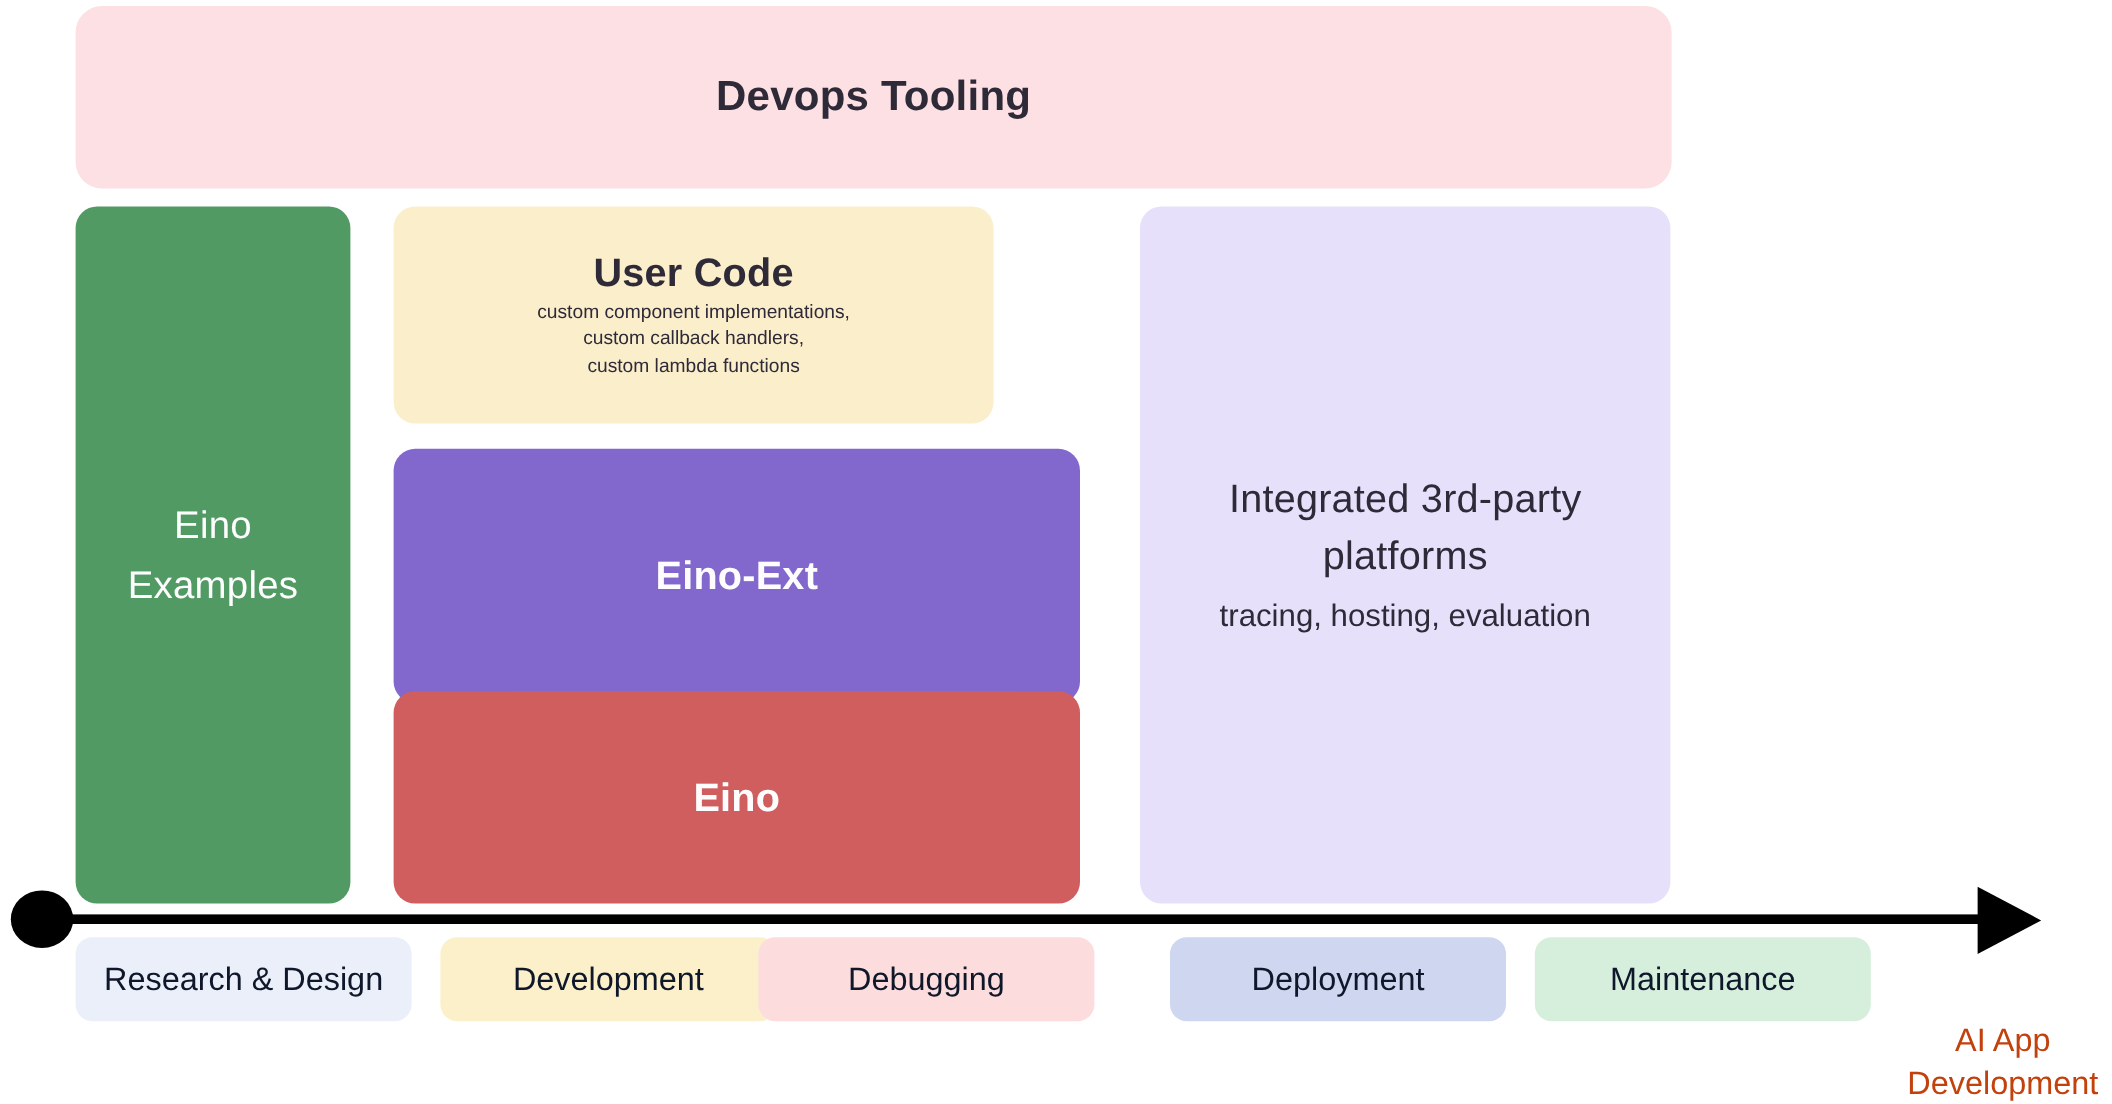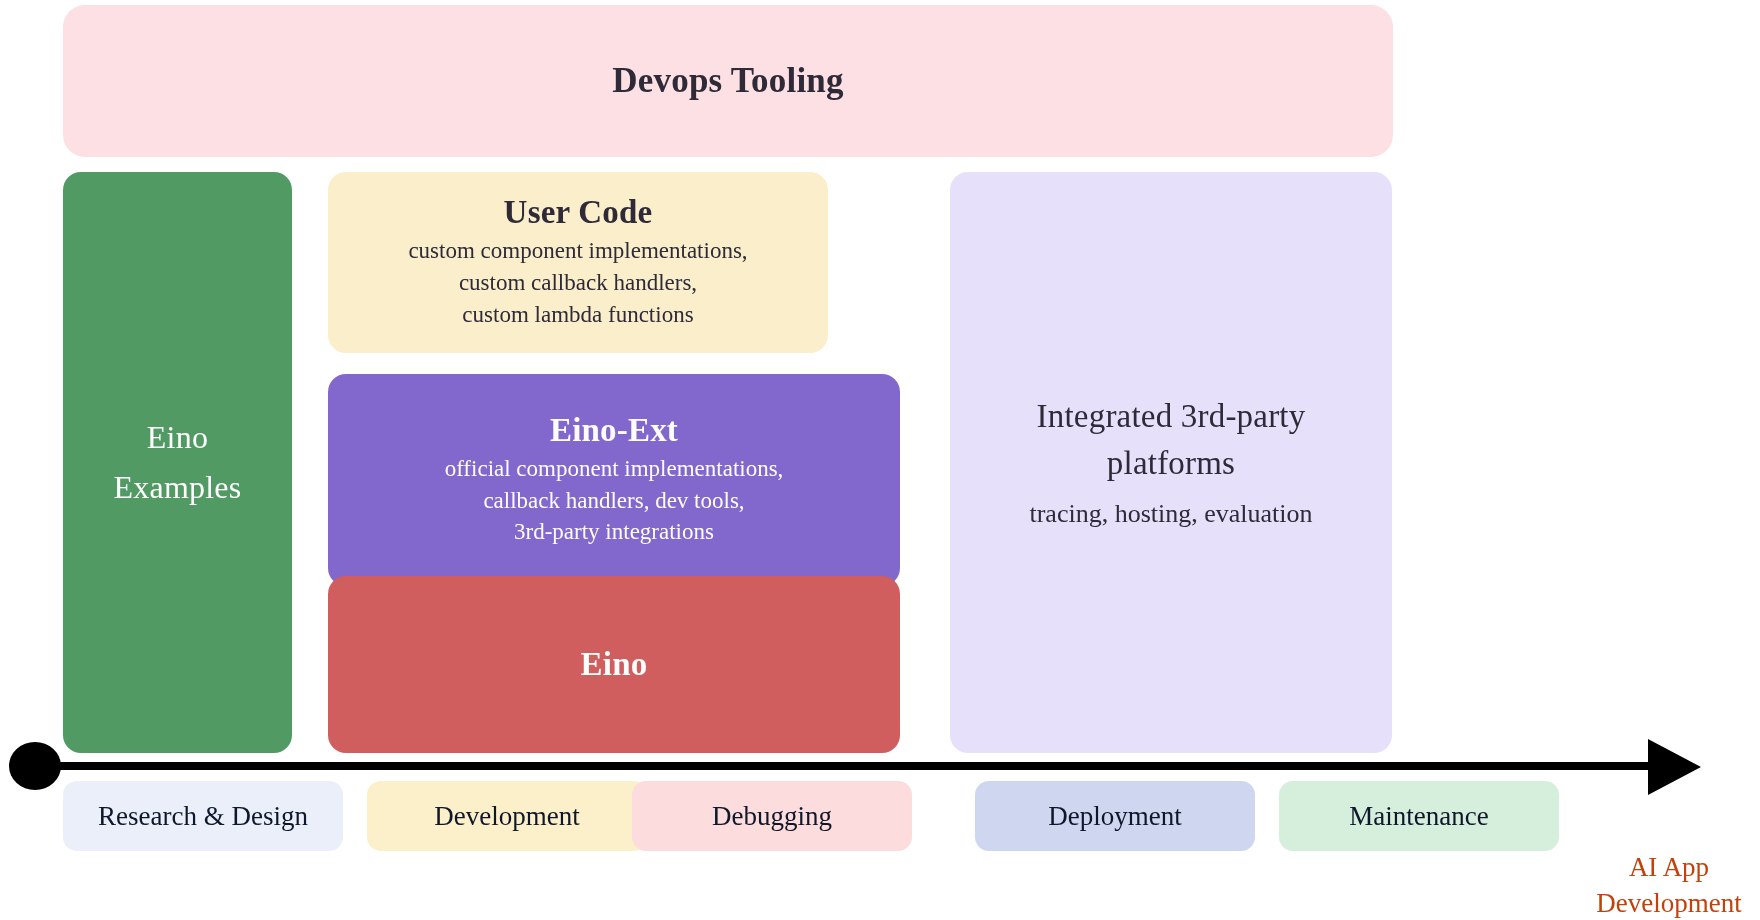--- a/index.html
+++ b/index.html
@@ -3,40 +3,39 @@
 <meta charset="utf-8">
 <style>
   html, body { margin: 0; padding: 0; background: #ffffff; }
   body { font-family: "Liberation Sans", "DejaVu Sans", sans-serif; }
   .canvas {
     position: relative;
     width: 1760px;
     height: 920px;
     background: #ffffff;
     overflow: hidden;
-    font-family: Liberation Serif, serif;
   }
   .box {
     position: absolute;
     box-sizing: border-box;
     border-radius: 18px;
     display: flex;
     flex-direction: column;
     align-items: center;
     justify-content: center;
     text-align: center;
   }
   .box-title {
     font-size: 33px;
     font-weight: 600;
     letter-spacing: 0.2px;
     white-space: pre-line;
   }
   .box-body {
-    font-size: 23px;
+    font-size: 16px;
     line-height: 1.38;
     margin-top: 4px;
     white-space: pre-line;
   }
   .dark-text  { color: #2e2a38; }
   .light-text { color: #fdfdfd; }
 
   
   #devops-box   { left: 63px;  top: 5px;   width: 1330px; height: 152px; border-radius: 22px; }
   #devops-box .box-title { font-size: 35px; }
@@ -123,23 +122,20 @@
 
   <div class="box dark-text" id="usercode-box" style="background-color: rgb(251, 238, 203);">
     <div class="box-title">User Code</div>
     <div class="box-body">custom component implementations,
 custom callback handlers,
 custom lambda functions</div>
   </div>
 
   <div class="box light-text" id="einoext-box" style="background-color: rgb(130, 104, 205);">
     <div class="box-title">Eino-Ext</div>
-    <div class="box-body">official component implementations,
-callback handlers, dev tools,
-3rd-party integrations</div>
   </div>
 
   <div class="box light-text" id="eino-box" style="background-color: rgb(208, 94, 94);">
     <div class="box-title">Eino</div>
   </div>
 
   <div class="box dark-text" id="platforms-box" style="background-color: rgb(231, 224, 251);">
     <div class="box-title">Integrated 3rd-party
 platforms</div>
     <div class="box-body">tracing, hosting, evaluation</div>

